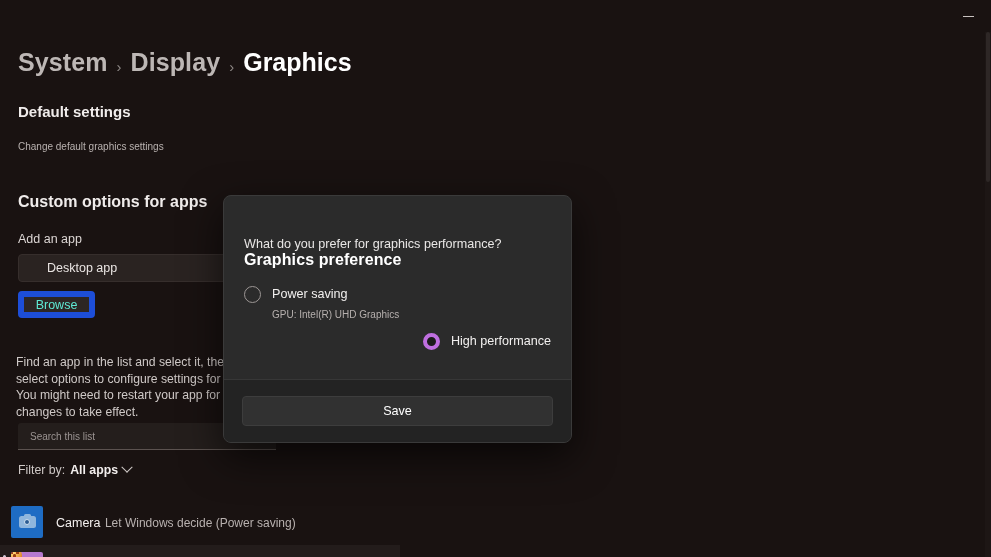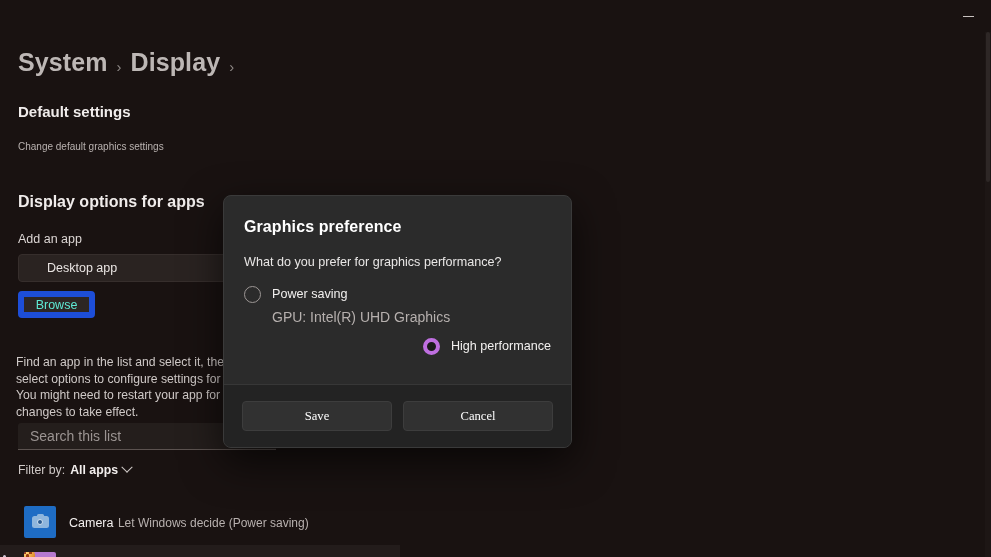--- a/index.html
+++ b/index.html
@@ -158,21 +158,21 @@
     left: 18px;
     top: 391px;
     width: 258px;
     height: 27px;
     background: #241e1c;
     border: none;
     border-bottom: 1.5px solid #5c5350;
     border-radius: 3px 3px 0 0;
     padding-left: 12px;
     font-family: inherit;
-    font-size: 14px;
+    font-size: 10px;
     color: #e4dedc;
   }
   #search-list-input::placeholder { color: #9b9492; opacity: 1; }
 
   #filter-row {
     position: absolute;
     left: 18px;
     top: 431px;
     display: flex;
     align-items: center;
@@ -190,21 +190,21 @@
   }
 
   
   .app-row {
     position: absolute;
     left: 0;
     width: 400px;
     height: 46px;
     display: flex;
     align-items: center;
-    padding-left: 24px;
+    padding-left: 11px;
     cursor: default;
   }
   #app-row-0 { top: 467px; }
   #app-row-1 { top: 513px; background: #231c1b; }
 
   .app-row .sel-bar {
     position: absolute;
     left: 3px;
     top: 10px;
     width: 3px;
@@ -343,67 +343,68 @@
     border-color: #bf6fe0;
     border-width: 4px;
     background: #1b1b1b;
   }
   .radio-label {
     font-size: 12.6px;
     color: #f2f0ef;
   }
   .radio-sub {
     margin: 3px 0 0 28px;
-    font-size: 14px;
+    font-size: 10px;
     color: #b6b0ae;
   }
   .radio-item + .radio-item { margin-top: 2px; }
   .radio-sub + .radio-item { margin-top: 9px; justify-content: flex-end; }
 
   #dialog-footer {
     background: #232323;
     border-top: 1px solid #373737;
     padding: 16px 18px;
     display: flex;
     gap: 11px;
   }
   .dlg-btn {
     flex: 1;
     height: 30px;
     background: #313131;
     border: 1px solid #3d3d3d;
     border-radius: 4px;
     color: #ffffff;
-    font-family: Liberation Serif, serif;
+    font-family: Liberation Sans, sans-serif;
     font-size: 12.6px;
     cursor: default;
   }
 </style>
 </head>
 <body>
 
 <div id="titlebar">
   <button class="caption-btn">
     <span class="glyph"></span>
   </button>
 </div>
 
 <div id="page">
 
   <nav id="breadcrumb">
     <span class="crumb-link">System</span>
     <span class="crumb-sep">›</span>
     <span class="crumb-link">Display</span>
     <span class="crumb-sep">›</span>
+    <span class="crumb-current">Graphics</span>
   </nav>
 
   <div id="h-default" class="section-heading">Default settings</div>
   <div id="change-default-link">Change default graphics settings</div>
 
-  <div id="h-custom" class="section-heading">Display options for apps</div>
+  <div id="h-custom" class="section-heading">Custom options for apps</div>
 
   <div id="add-an-app-label">Add an app</div>
 
   <div id="app-type-select">
     <span>Desktop app</span>
   </div>
 
   <button id="browse-button">Browse</button>
 
   <div id="help-text">Find an app in the list and select it, then select options to configure settings for it. You might need to restart your app for changes to take effect.</div>
@@ -438,38 +439,37 @@
   </div>
 
   <div id="page-scrollbar">
     <div class="thumb"></div>
   </div>
 </div>
 
 <div id="dialog">
   <div id="dialog-body">
 
+    <div id="dialog-question">What do you prefer for graphics performance?</div>
+
     <div id="dialog-title">Graphics preference</div>
-
-    <div id="dialog-question">What do you prefer for graphics performance?</div>
 
     <div class="radio-group">
 
 
       <div class="radio-item">
         <span class="radio-mark"></span>
         <span class="radio-label">Power saving</span>
       </div>
       <div class="radio-sub">GPU: Intel(R) UHD Graphics</div>
 
       <div class="radio-item checked">
         <span class="radio-mark"></span>
         <span class="radio-label">High performance</span>
       </div>
 
     </div>
   </div>
 
   <div id="dialog-footer">
     <button class="dlg-btn">Save</button>
-    <button class="dlg-btn">Cancel</button>
   </div>
 </div>
 
 </body></html>

